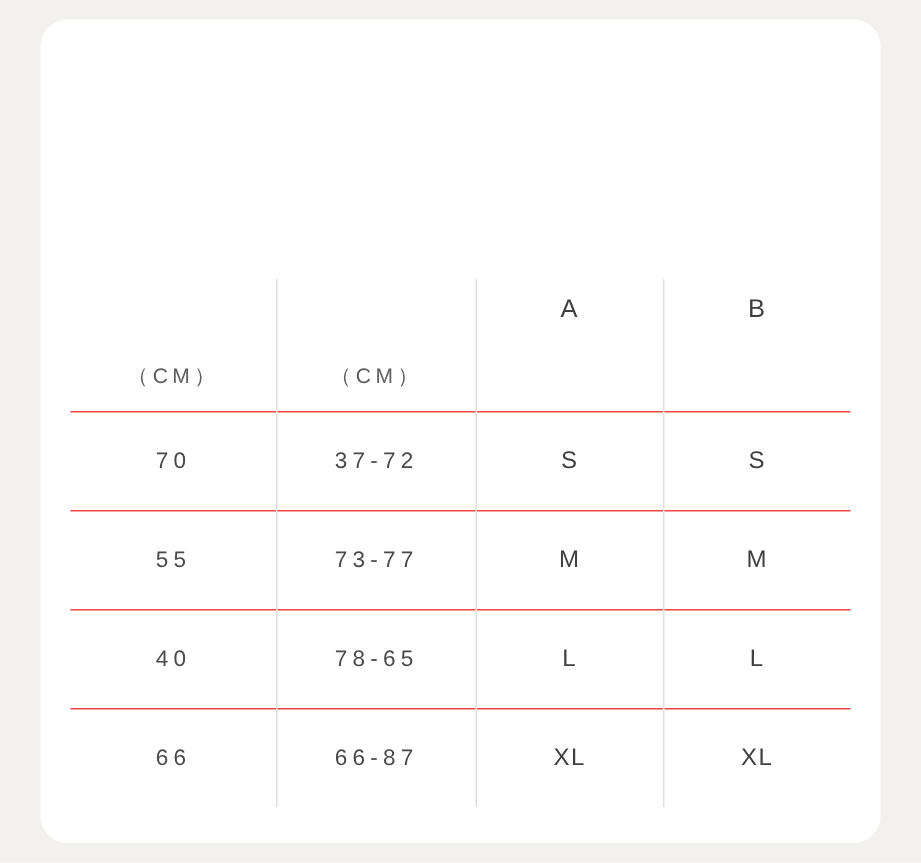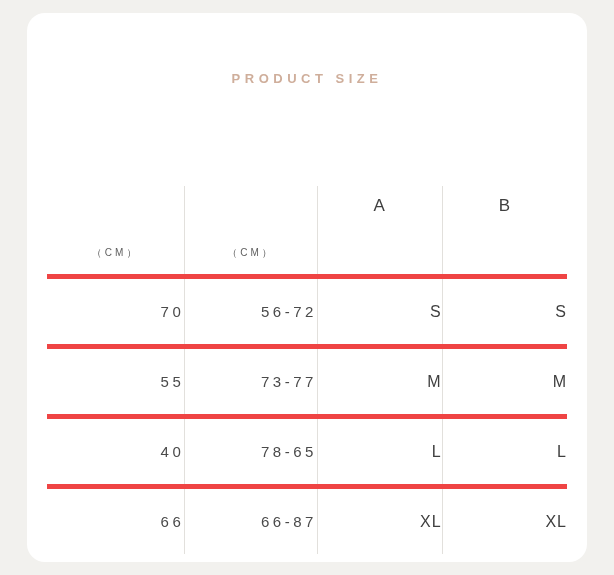--- a/index.html
+++ b/index.html
@@ -52,25 +52,24 @@
     padding: 0;
     height: 65px;
     vertical-align: middle;
   }
   
   .vsep {
     border-left: 1px solid #e2e0dc;
   }
   
   tr.hline td {
-    border-top: 5px solid #ef4444;
-    text-align: right;
+    border-top: 1px solid #ef4444;
   }
   .head-unit {
-    font-size: 10px;
+    font-size: 14px;
     letter-spacing: 3px;
     color: #5e5e5e;
     padding-top: 28px;
   }
   .head-letter {
     font-size: 17px;
     letter-spacing: 1px;
     color: #3f3f3f;
     padding-bottom: 26px;
   }
@@ -103,21 +102,20 @@
   td.header-td {
     height: 88px;
     padding: 0;
   }
 </style>
 </head>
 <body>
 
 <div class="card">
 
-  <div class="title">PRODUCT SIZE</div>
 
   <div class="table">
     <table>
       <colgroup>
         <col style="width:26.5%">
         <col style="width:25.5%">
         <col style="width:24%">
         <col style="width:24%">
       </colgroup>
       <tbody>
@@ -139,21 +137,21 @@
           </td>
           <td class="header-td vsep">
             <div class="letter-wrap">
                 <span class="head-letter">B</span>
               </div>
           </td>
         </tr>
 
         <tr class="hline">
           <td class="cell-num">70</td>
-          <td class="cell-num vsep">56-72</td>
+          <td class="cell-num vsep">37-72</td>
           <td class="cell-size vsep">S</td>
           <td class="cell-size vsep">S</td>
         </tr>
 
         <tr class="hline">
           <td class="cell-num">55</td>
           <td class="cell-num vsep">73-77</td>
           <td class="cell-size vsep">M</td>
           <td class="cell-size vsep">M</td>
         </tr>

